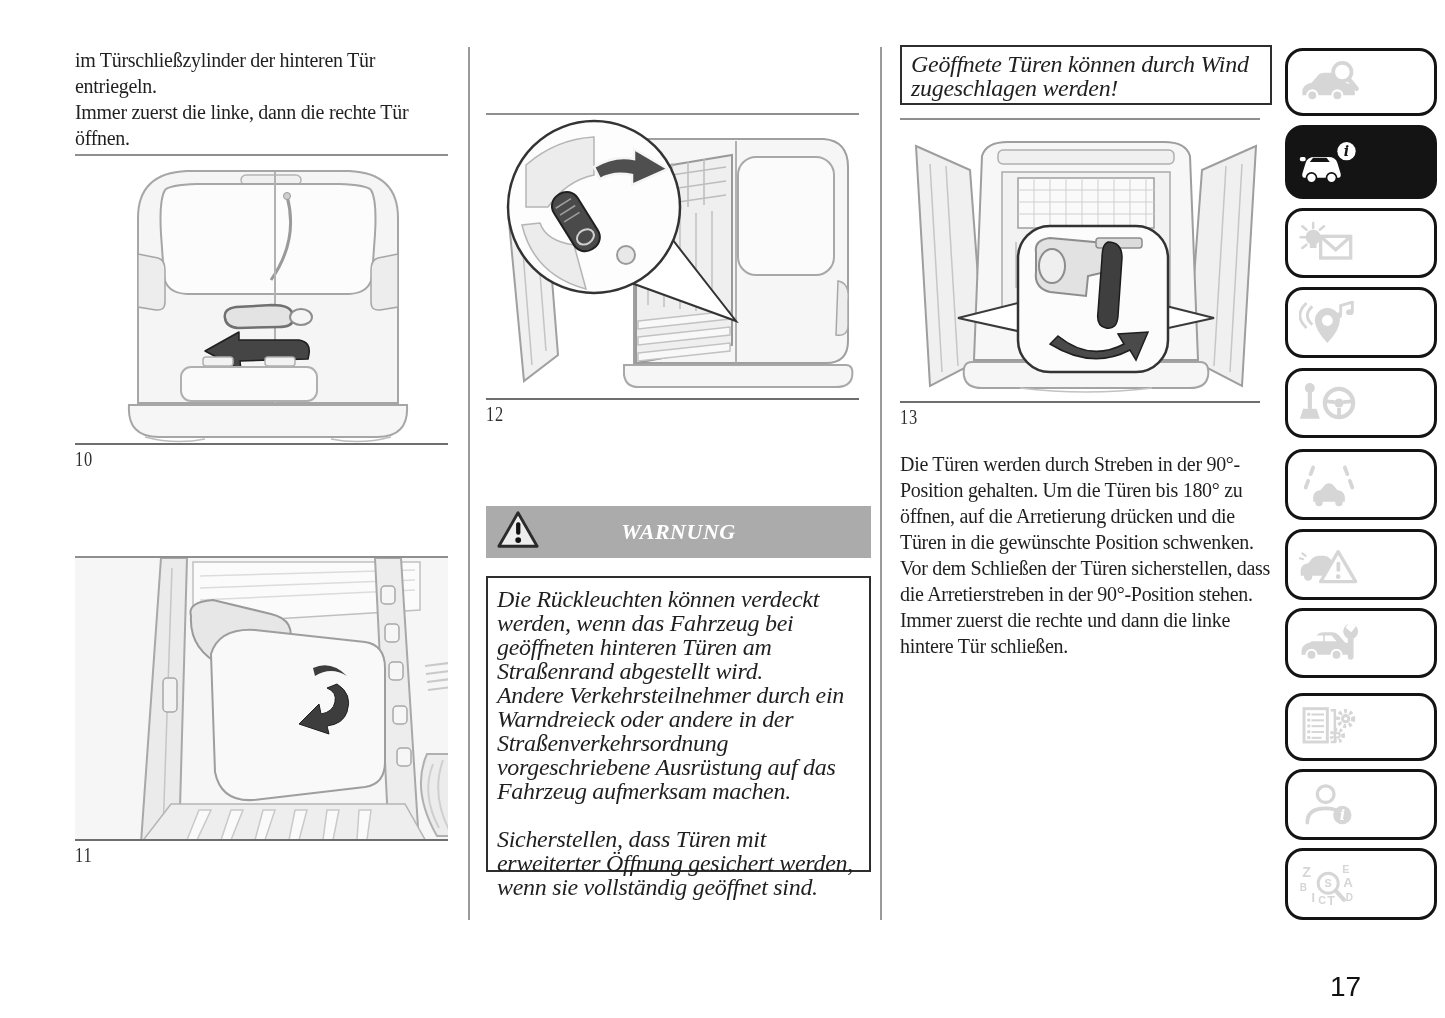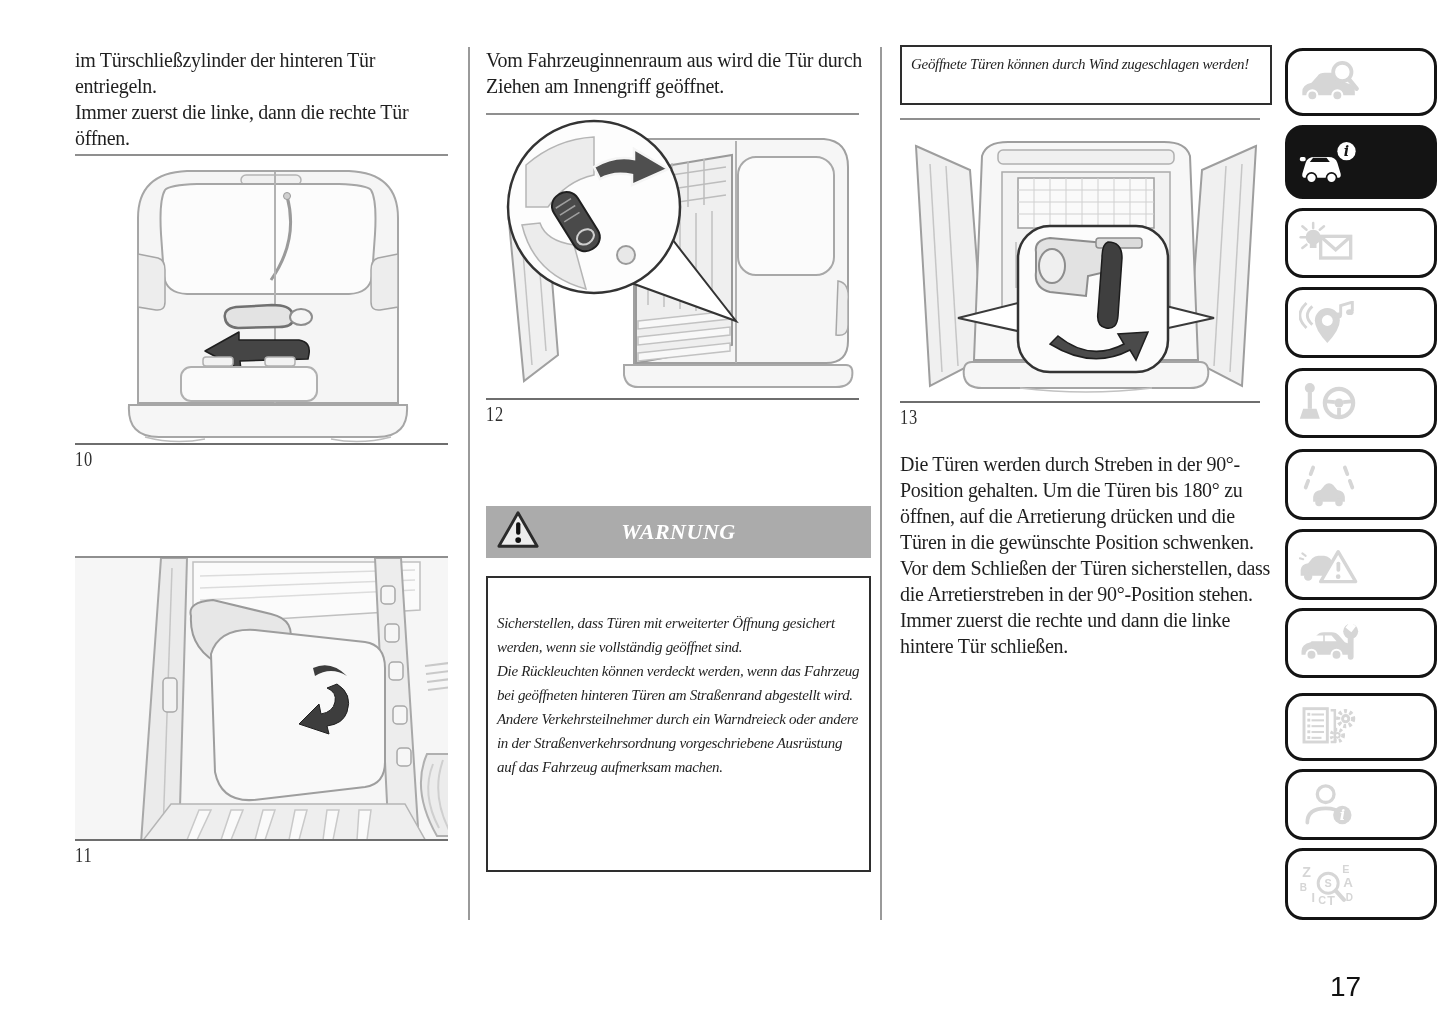--- a/index.html
+++ b/index.html
@@ -42,21 +42,21 @@
   .warnbar .wtitle {
     flex:1; text-align:center; color:#ffffff;
     font-size:22px; font-weight:bold; font-style:italic; letter-spacing:0.5px;
     padding-right:44px;
   }
   .warnbox {
     position:absolute; left:0; right:0;
     border:2px solid #2e2e2e; padding:9px 9px;
   }
   .warnbox .p2, .notebox .p2 {
-    font-style:italic; font-size:15px; line-height:24px;
+    font-style:italic; font-size:24px; line-height:24px;
     letter-spacing:-0.3px; white-space:pre-line; color:#1f1f1f;
   }
   .warnbox .gap { margin-top:24px; }
   .notebox {
     position:absolute; left:0; right:0; height:60px;
     border:2px solid #2e2e2e; padding:5px 9px;
   }
 
   .sidebar { position:absolute; left:1285px; top:47px; width:153px; height:873px; }
   .tab {
@@ -148,21 +148,20 @@
           </g>
         </svg>
       </div>
       <figcaption class="figlabel">11</figcaption>
     </figure>
   </section>
 
   <div class="vdiv" style="left:468px"></div>
 
   <section class="col col-mid">
-    <p class="p" style="top:0">Vom Fahrzeuginnenraum aus wird die Tür durch Ziehen am Innengriff geöffnet.</p>
 
     <figure class="fig" style="top:66px">
       <div class="art" style="height:287px">
         <svg viewBox="0 0 385 287" width="385" height="287">
           <polygon points="22,96 58,64 72,240 38,266" fill="#f0f0f0" stroke="#a0a0a0" stroke-width="2"></polygon>
           <line x1="34" y1="100" x2="46" y2="250" stroke="#c4c4c4" stroke-width="1.5"></line>
           <line x1="48" y1="80" x2="60" y2="236" stroke="#c4c4c4" stroke-width="1.5"></line>
           <path d="M148 24 L338 24 Q362 26 362 52 L362 226 Q362 248 340 248 L148 248 Z" fill="#f6f6f6" stroke="#a0a0a0" stroke-width="2"></path>
           <rect x="252" y="42" width="96" height="118" rx="18" fill="#fbfbfb" stroke="#a8a8a8" stroke-width="2"></rect>
           <line x1="250" y1="26" x2="250" y2="248" stroke="#b2b2b2" stroke-width="2"></line>
@@ -216,23 +215,23 @@
         <svg viewBox="0 0 46 42" width="44" height="42">
           <path d="M23 3 L43 38 L3 38 Z" fill="#ededed" stroke="#2b2b2b" stroke-width="3" stroke-linejoin="round"></path>
           <rect x="21" y="13" width="4.5" height="13" rx="2" fill="#111"></rect>
           <circle cx="23.2" cy="31.5" r="3" fill="#111"></circle>
         </svg>
       </span>
       <span class="wtitle">WARNUNG</span>
     </div>
 
     <div class="warnbox" style="top:529px; height:296px">
-      <p class="p2 gap">Sicherstellen, dass Türen mit erweiterter Öffnung gesichert werden, wenn sie vollständig geöffnet sind.</p>
       <p class="p2">Die Rückleuchten können verdeckt werden, wenn das Fahrzeug bei geöffneten hinteren Türen am Straßenrand abgestellt wird.
 Andere Verkehrsteilnehmer durch ein Warndreieck oder andere in der Straßenverkehrsordnung vorgeschriebene Ausrüstung auf das Fahrzeug aufmerksam machen.</p>
+      <p class="p2 gap">Sicherstellen, dass Türen mit erweiterter Öffnung gesichert werden, wenn sie vollständig geöffnet sind.</p>
     </div>
   </section>
 
   <div class="vdiv" style="left:880px"></div>
 
   <section class="col col-right">
     <div class="notebox" style="top:-2px">
       <p class="p2">Geöffnete Türen können durch Wind zugeschlagen werden!</p>
     </div>
 

